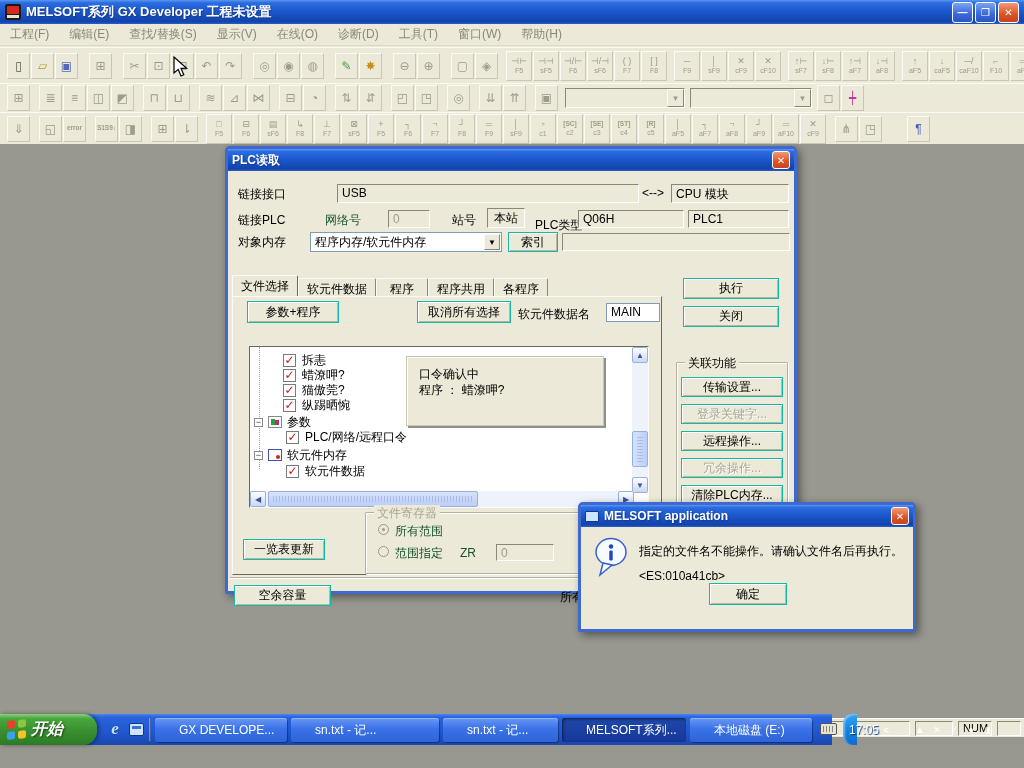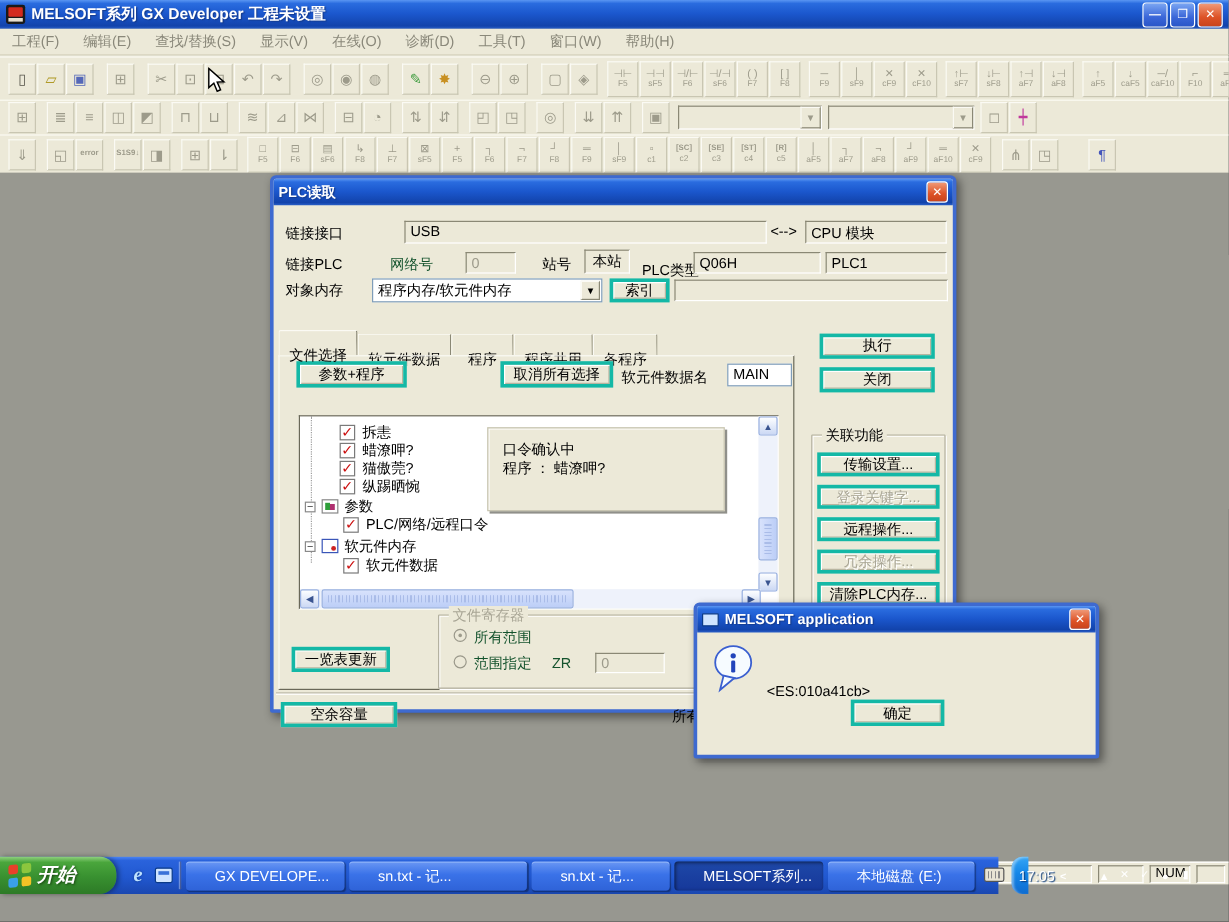--- a/index.html
+++ b/index.html
@@ -42,28 +42,28 @@
 .dlg{position:absolute;background:#ece9d8;border:3px solid #3e6ad0;border-radius:5px 5px 2px 2px;box-shadow:3px 3px 8px rgba(0,0,0,.45)}
 .dlg-title{height:22px;display:flex;align-items:center;padding:0 4px;color:#fff;font-weight:bold;font-size:12px;border-radius:2px 2px 0 0;
   background:linear-gradient(180deg,#5a96f2 0%,#2a6cdf 12%,#1b57cd 48%,#1243ab 90%,#2a5fc8 100%);text-shadow:1px 1px 1px #143a8c}
 .dlg-title .tbtn{width:18px;height:18px}
 .dlg-body{position:relative;width:100%}
 .lbl{position:absolute;white-space:nowrap;color:#000}
 .lbl.gray{color:#14532d}
 .edit{position:absolute;background:#ece9d8;border:1px solid;border-color:#8a8875 #fff #fff #8a8875;padding:1px 4px;white-space:nowrap;overflow:hidden}
 .edit.white{background:#fff;border:1px solid #7f9db9}
 .edit.gray{color:#9d9b8b}
-.btn{position:absolute;background:#ece9d8;border:3px solid #14b8a6;box-shadow:inset 1px 1px 0 #fff,inset -1px -1px 0 #b8b5a0;
+.btn{position:absolute;background:#ece9d8;border:1px solid #14b8a6;box-shadow:inset 1px 1px 0 #fff,inset -1px -1px 0 #b8b5a0;
   text-align:center;font-size:12px;display:flex;align-items:center;justify-content:center;white-space:nowrap}
 .btn.disabled{color:#a8a595;text-shadow:1px 1px 0 #fff}
 .grp{position:absolute;border:1px solid #b4b1a0;border-radius:1px;box-shadow:inset 1px 1px 0 #fff,1px 1px 0 #fff}
 .grp>.cap{position:absolute;top:-8px;left:8px;background:#ece9d8;padding:0 3px;white-space:nowrap}
 .grp.disabled,.grp.disabled>.cap{color:#a8a595}
 .tab{position:absolute;height:18px;top:107px;background:#ece9d8;border:1px solid;border-color:#fbfaf4 #8a8875 #8a8875 #fbfaf4;border-bottom:none;
-  border-radius:2px 2px 0 0;text-align:center;padding-top:12px}
+  border-radius:2px 2px 0 0;text-align:center;padding-top:2px}
 .tab.active{top:104px;height:21px;z-index:3;border-color:#fbfaf4 #6a6858 #ece9d8 #fbfaf4}
 .tabpanel{position:absolute;border:1px solid;border-color:#fbfaf4 #6a6858 #6a6858 #fbfaf4}
 .groove{position:absolute;height:2px;border-top:1px solid #b4b1a0;border-bottom:1px solid #fff}
 
 .tree{position:absolute;background:#fff;border:1px solid;border-color:#6a6858 #fbfaf4 #fbfaf4 #6a6858}
 .trowi{position:absolute;height:14px;display:flex;align-items:center;white-space:nowrap}
 .chk{flex:none;width:13px;height:13px;background:#fff;border:1px solid #7a7a7a;color:#cc1010;font-size:12px;font-weight:bold;line-height:10px;text-align:center;margin-right:6px}
 .exp{flex:none;width:9px;height:9px;background:#fff;border:1px solid #8a8a8a;color:#333;font-size:9px;line-height:7px;text-align:center;margin-right:5px}
 .nico{flex:none;width:14px;height:12px;margin-right:5px;position:relative;background:#fff;border:1px solid #888}
 .nico.param::before{content:"";position:absolute;left:2px;top:2px;width:4px;height:6px;background:#2e9e3a}
@@ -645,20 +645,21 @@
             <span class="tbtn close">✕</span>
           </span>
       </div>
       <div class="dlg-body" style="height:102px">
         <svg class="infoicon" style="left:12px;top:10px" width="40" height="42" viewBox="0 0 40 42">
           <ellipse cx="18" cy="15" rx="15" ry="13.5" fill="#f6fbff" stroke="#3a5fd0" stroke-width="1.5"></ellipse>
           <path d="M10,26 L7,38 L19,28 Z" fill="#f6fbff" stroke="#3a5fd0" stroke-width="1.5"></path>
           <circle cx="18" cy="9.5" r="2.2" fill="#2244bb"></circle>
           <rect x="16.3" y="13.5" width="3.4" height="10" rx="1.2" fill="#2244bb"></rect>
         </svg>
+        <span class="lbl" style="left:58px;top:16px">指定的文件名不能操作。请确认文件名后再执行。</span>
         <span class="lbl" style="left:58px;top:42px">&lt;ES:010a41cb&gt;</span>
         <span class="btn" style="left:128px;top:56px;width:78px;height:22px">确定</span>
       </div>
     </div>
   </div>
 
   <div class="statusbar">
     <span class="lbl" style="left:4px;top:3px">准备完毕</span>
     <span>
       

